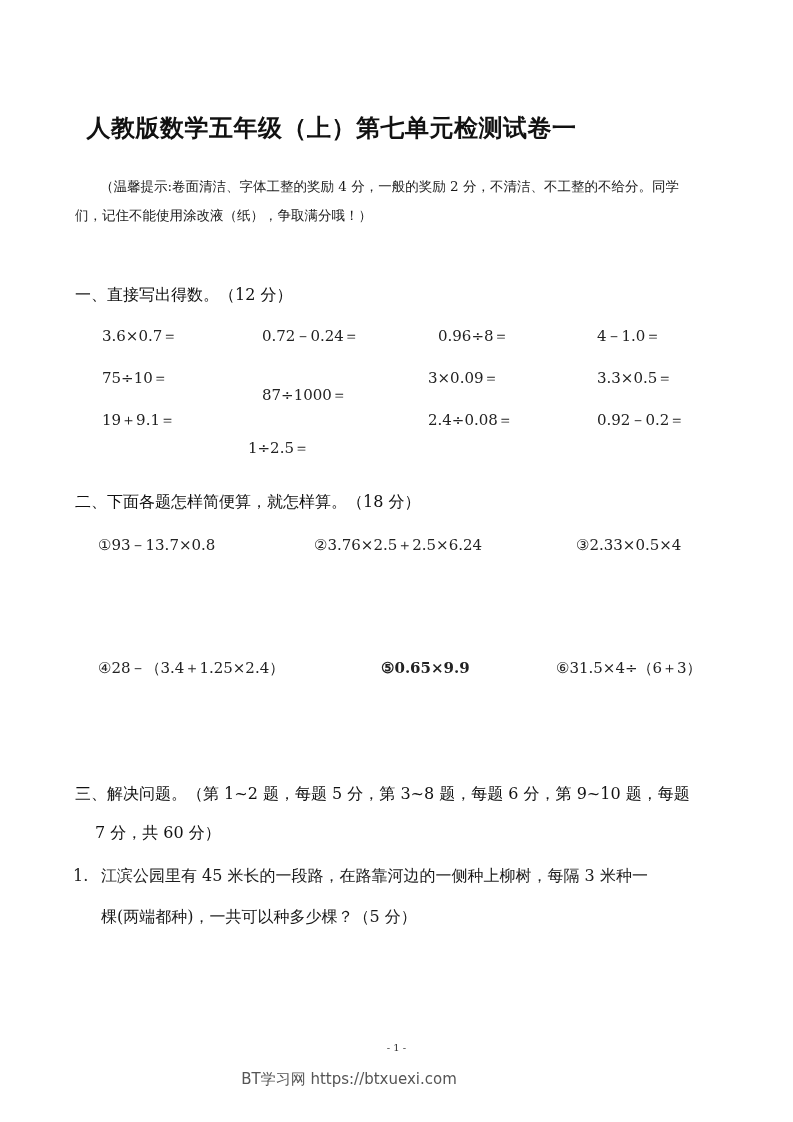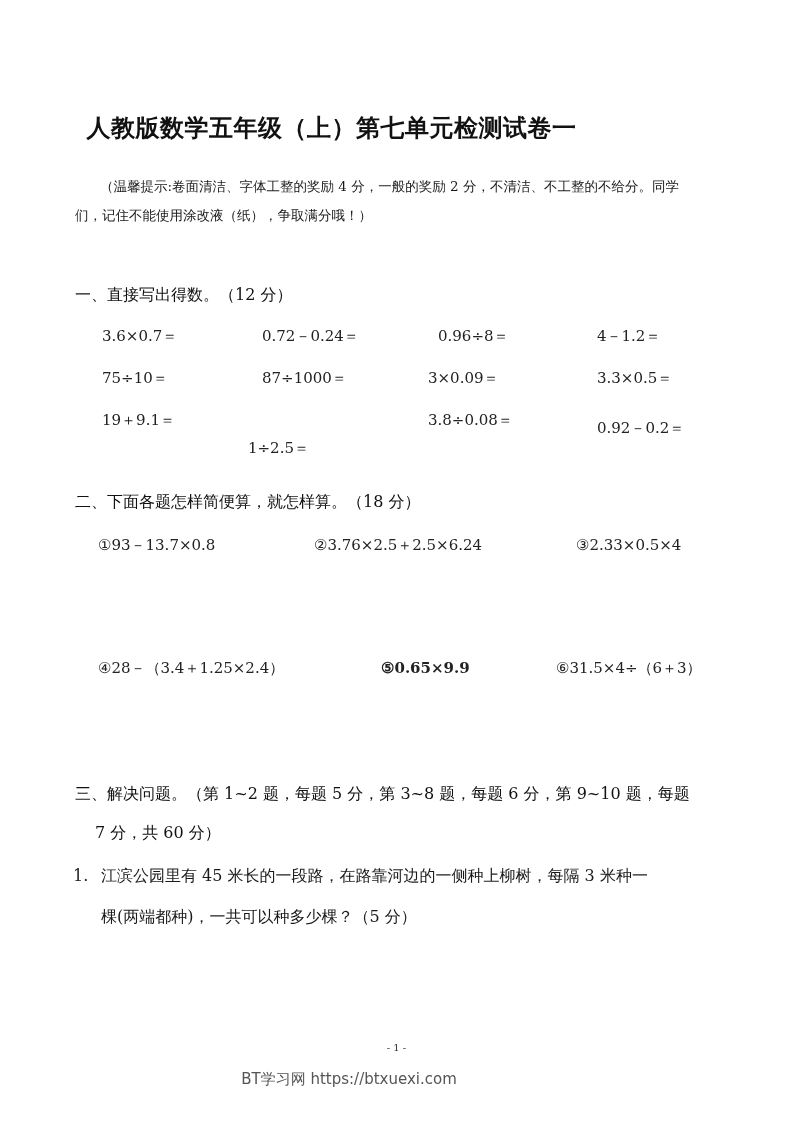--- a/index.html
+++ b/index.html
@@ -22,31 +22,31 @@
 <div class="abs title">人教版数学五年级（上）第七单元检测试卷一</div>
 
 <div class="abs tip" style="left:100px; top:178px;">（温馨提示:卷面清洁、字体工整的奖励 4 分，一般的奖励 2 分，不清洁、不工整的不给分。同学</div>
 <div class="abs tip" style="left:75px; top:207px;">们，记住不能使用涂改液（纸），争取满分哦！）</div>
 
 <div class="abs sec" style="left:75px; top:285px;">一、直接写出得数。（12 分）</div>
 
 <div class="abs expr" style="left:102px; top:327px;text-align:center;">3.6×0.7＝</div>
 <div class="abs expr" style="left:262px; top:327px;">0.72－0.24＝</div>
 <div class="abs expr" style="left:438px; top:327px;">0.96÷8＝</div>
-<div class="abs expr" style="left:597px; top:327px;">4－1.2＝</div>
+<div class="abs expr" style="left:597px; top:327px;">4－1.0＝</div>
 
 <div class="abs expr" style="left:102px; top:369px;">75÷10＝</div>
-<div class="abs expr" style="left:262px; top:369px;text-align:center;">87÷1000＝</div>
+<div class="abs expr" style="left:262px; top:386px;text-align:center;">87÷1000＝</div>
 <div class="abs expr" style="left:428px; top:369px;">3×0.09＝</div>
 <div class="abs expr" style="left:597px; top:369px;">3.3×0.5＝</div>
 
 <div class="abs expr" style="left:102px; top:411px;">19＋9.1＝</div>
 <div class="abs expr" style="left:248px; top:411px;margin-top:28px;">1÷2.5＝</div>
-<div class="abs expr" style="left:428px; top:411px;">3.8÷0.08＝</div>
-<div class="abs expr" style="left:597px; top:411px;margin-top:8px;">0.92－0.2＝</div>
+<div class="abs expr" style="left:428px; top:411px;">2.4÷0.08＝</div>
+<div class="abs expr" style="left:597px; top:411px;">0.92－0.2＝</div>
 
 <div class="abs sec" style="left:75px; top:492px;">二、下面各题怎样简便算，就怎样算。（18 分）</div>
 
 <div class="abs expr" style="left:98px; top:536px;">①93－13.7×0.8</div>
 <div class="abs expr" style="left:314px; top:536px;">②3.76×2.5＋2.5×6.24</div>
 <div class="abs expr" style="left:576px; top:536px;">③2.33×0.5×4</div>
 
 <div class="abs expr" style="left:98px; top:659px;">④28－（3.4＋1.25×2.4）</div>
 <div class="abs expr" style="left:381px; top:659px;font-weight:bold;">⑤0.65×9.9</div>
 <div class="abs expr" style="left:556px; top:659px;">⑥31.5×4÷（6＋3）</div>

